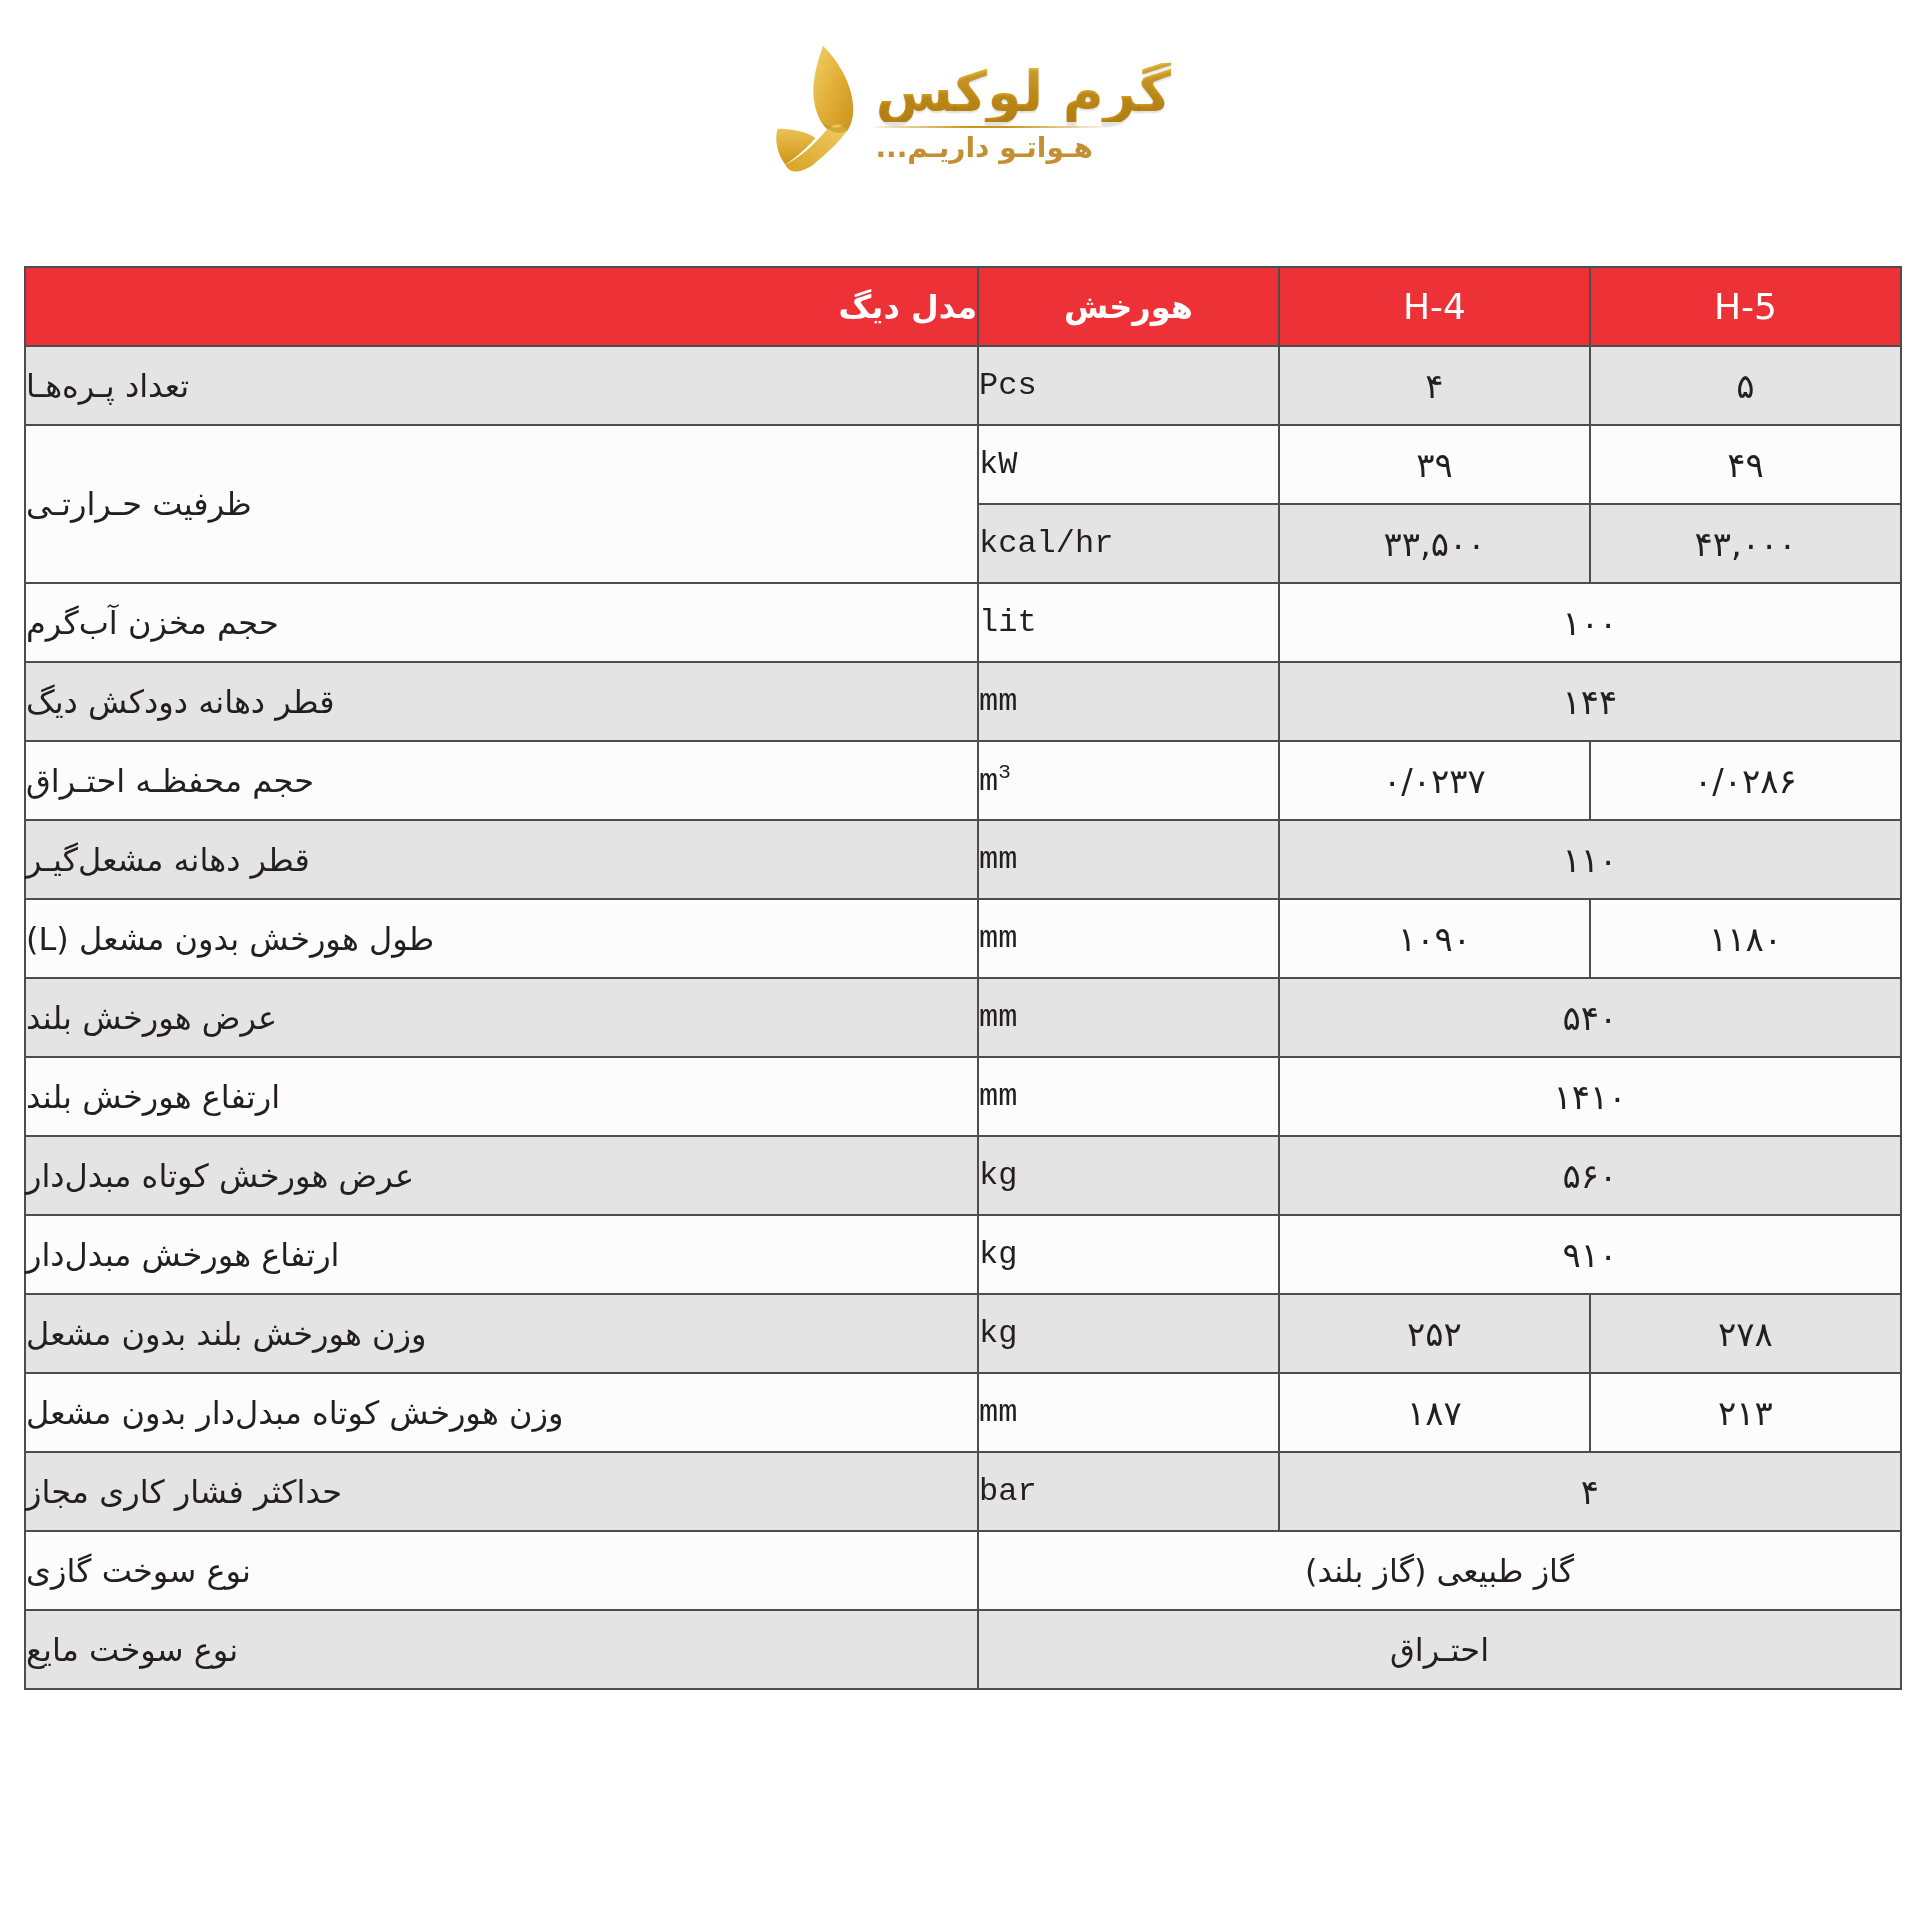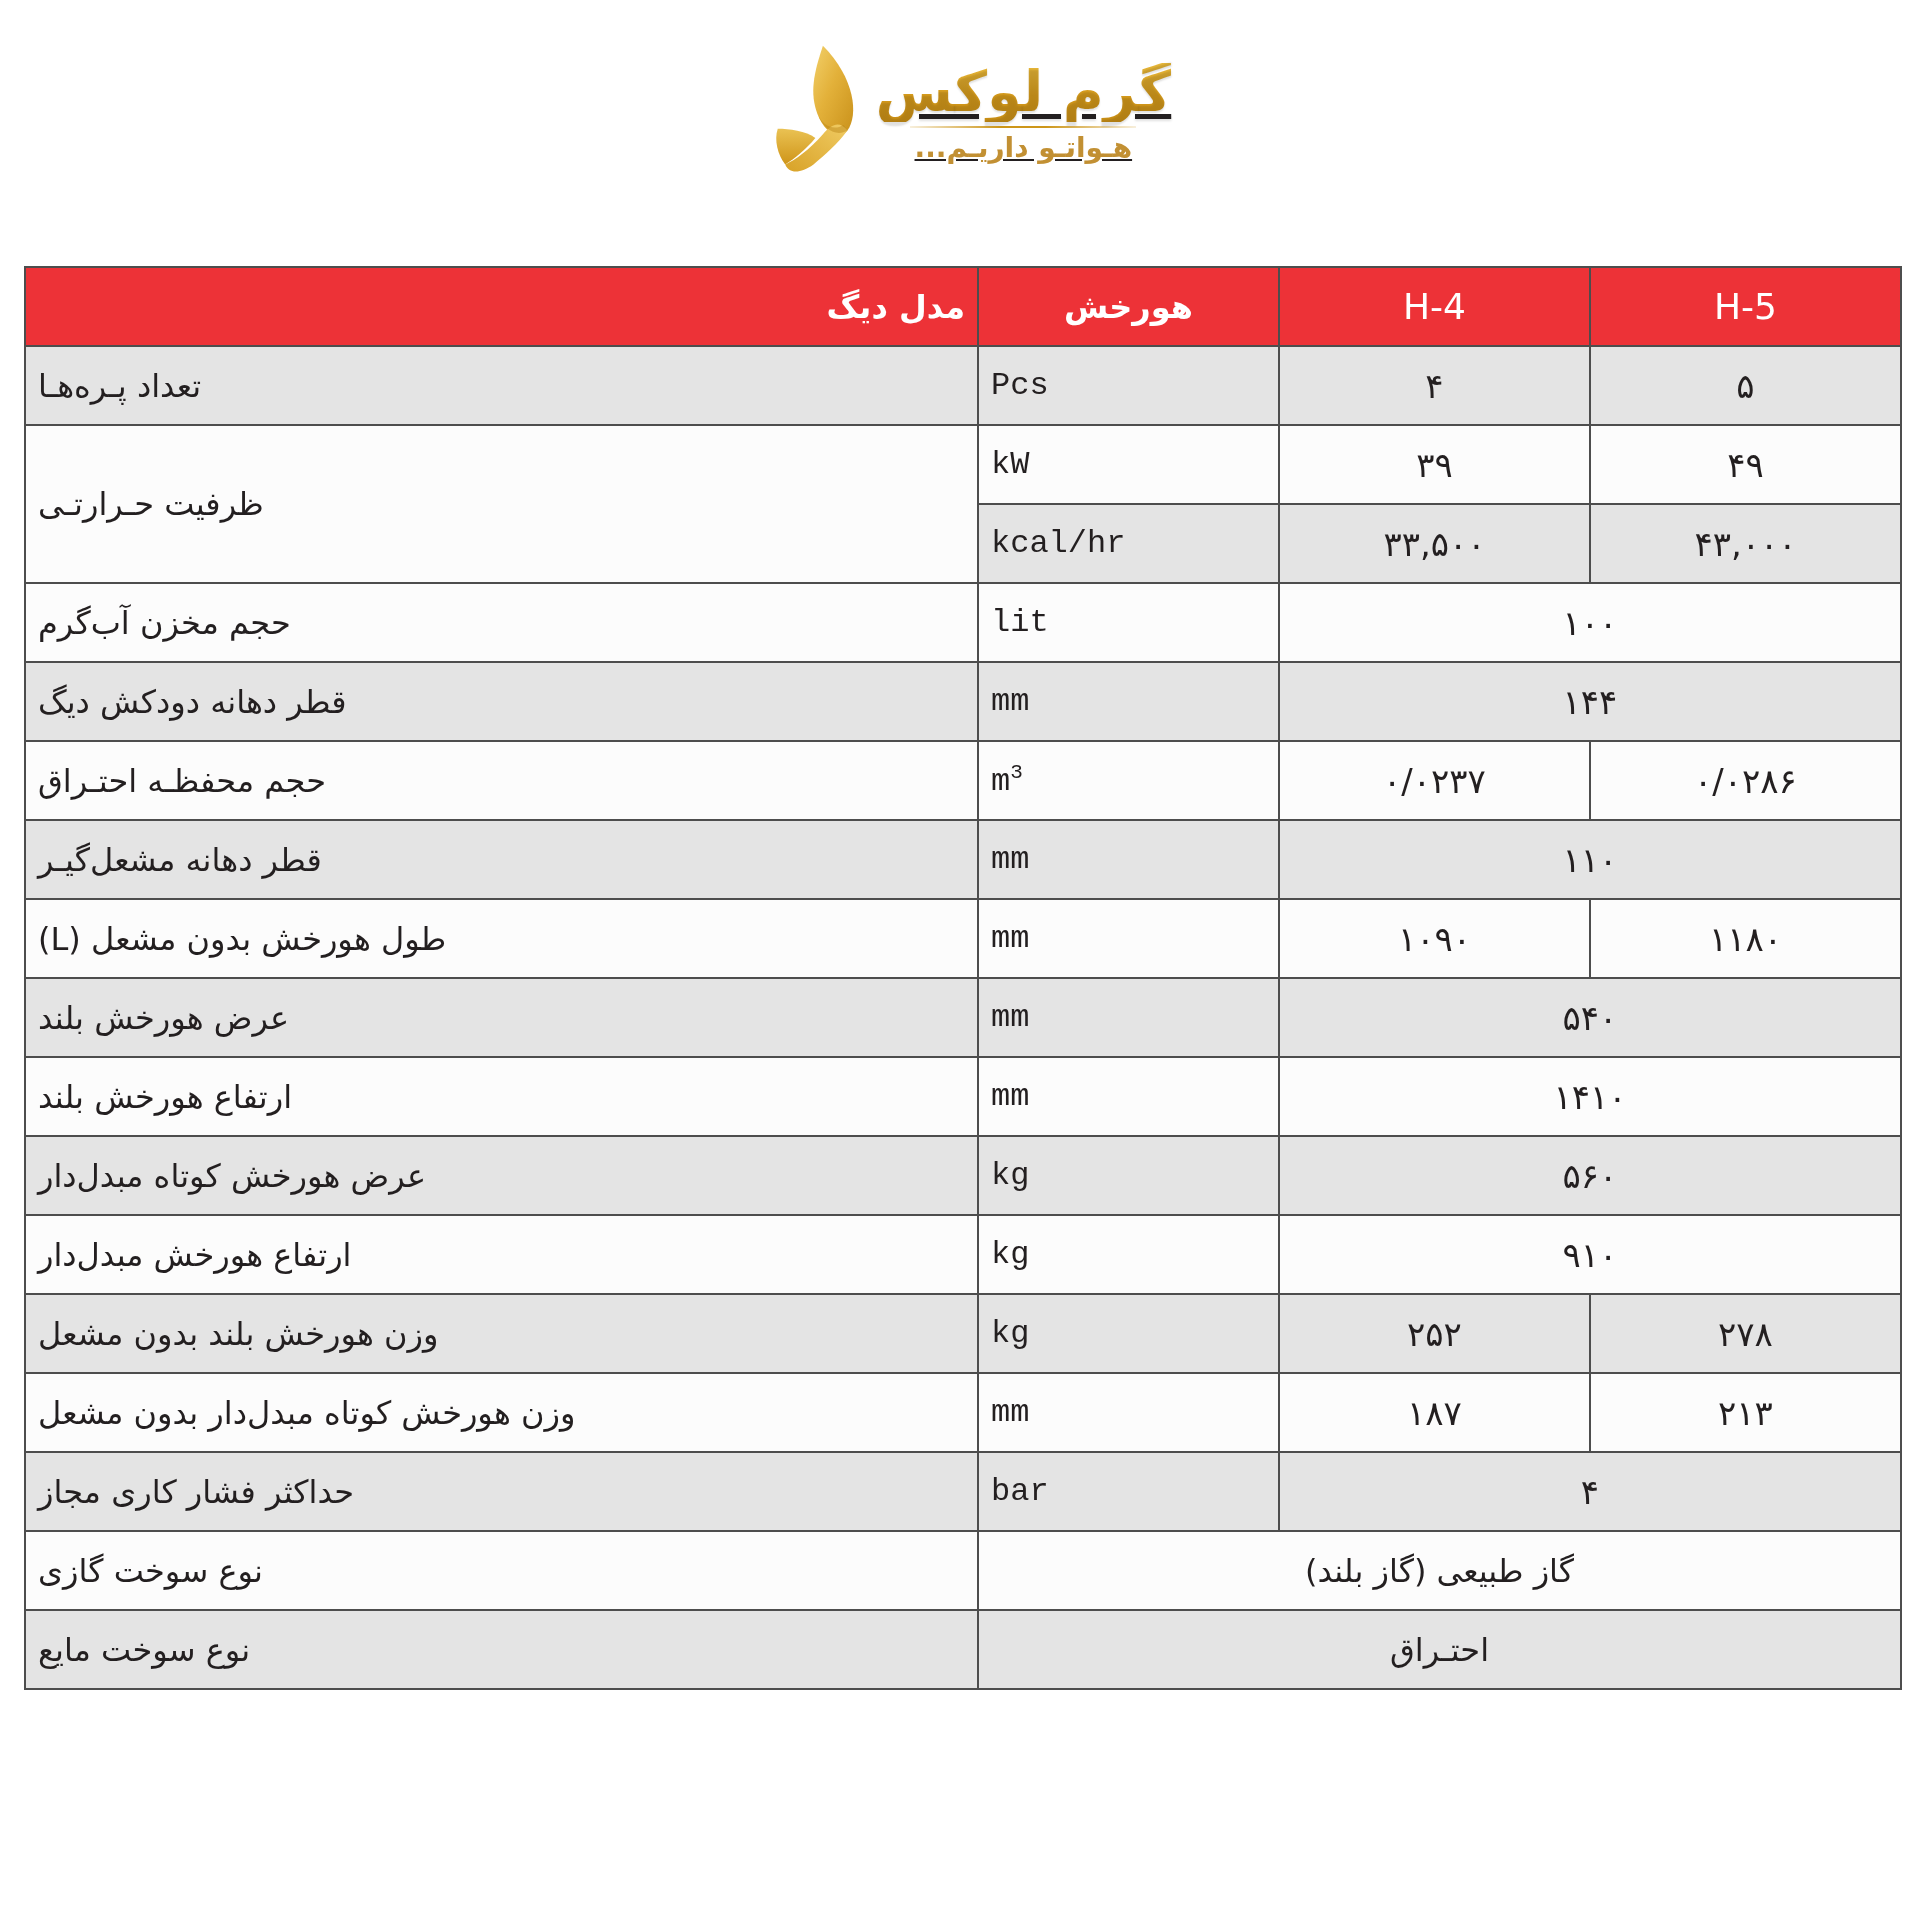--- a/index.html
+++ b/index.html
@@ -42,24 +42,23 @@
   }
   .logo-mark {
     width: 113px;
     height: 151px;
     position: relative;
     flex: 0 0 auto;
   }
   .logo-text-block {
     display: flex;
     flex-direction: column;
-    align-items: center;
+    align-items: flex-end;
     justify-content: center;
     padding-bottom: 3.8px;
-    text-decoration: underline;
   }
   .logo-word {
     font-size: 56px;
     font-weight: bold;
     letter-spacing: -0.9px;
     line-height: 1.05;
     background: linear-gradient(180deg, #e8b93c 0%, #d49a1c 55%, #c98f16 100%);
     -webkit-background-clip: text;
     background-clip: text;
     color: transparent;
@@ -88,21 +87,21 @@
     width: 1876px;
   }
   table.spec {
     border-collapse: collapse;
     width: 1876px;
     table-layout: fixed;
     border: 2.8px solid #4d4d4d;
   }
   table.spec td, table.spec th {
     border: 2.8px solid #4d4d4d;
-    padding: 12px;
+    padding: 0;
     height: 79px;
     vertical-align: middle;
     box-sizing: border-box;
   }
 
   col.c-h5   { width: 311px; }
   col.c-h4   { width: 311px; }
   col.c-unit { width: 301px; }
   col.c-label{ width: 953px; }
 

